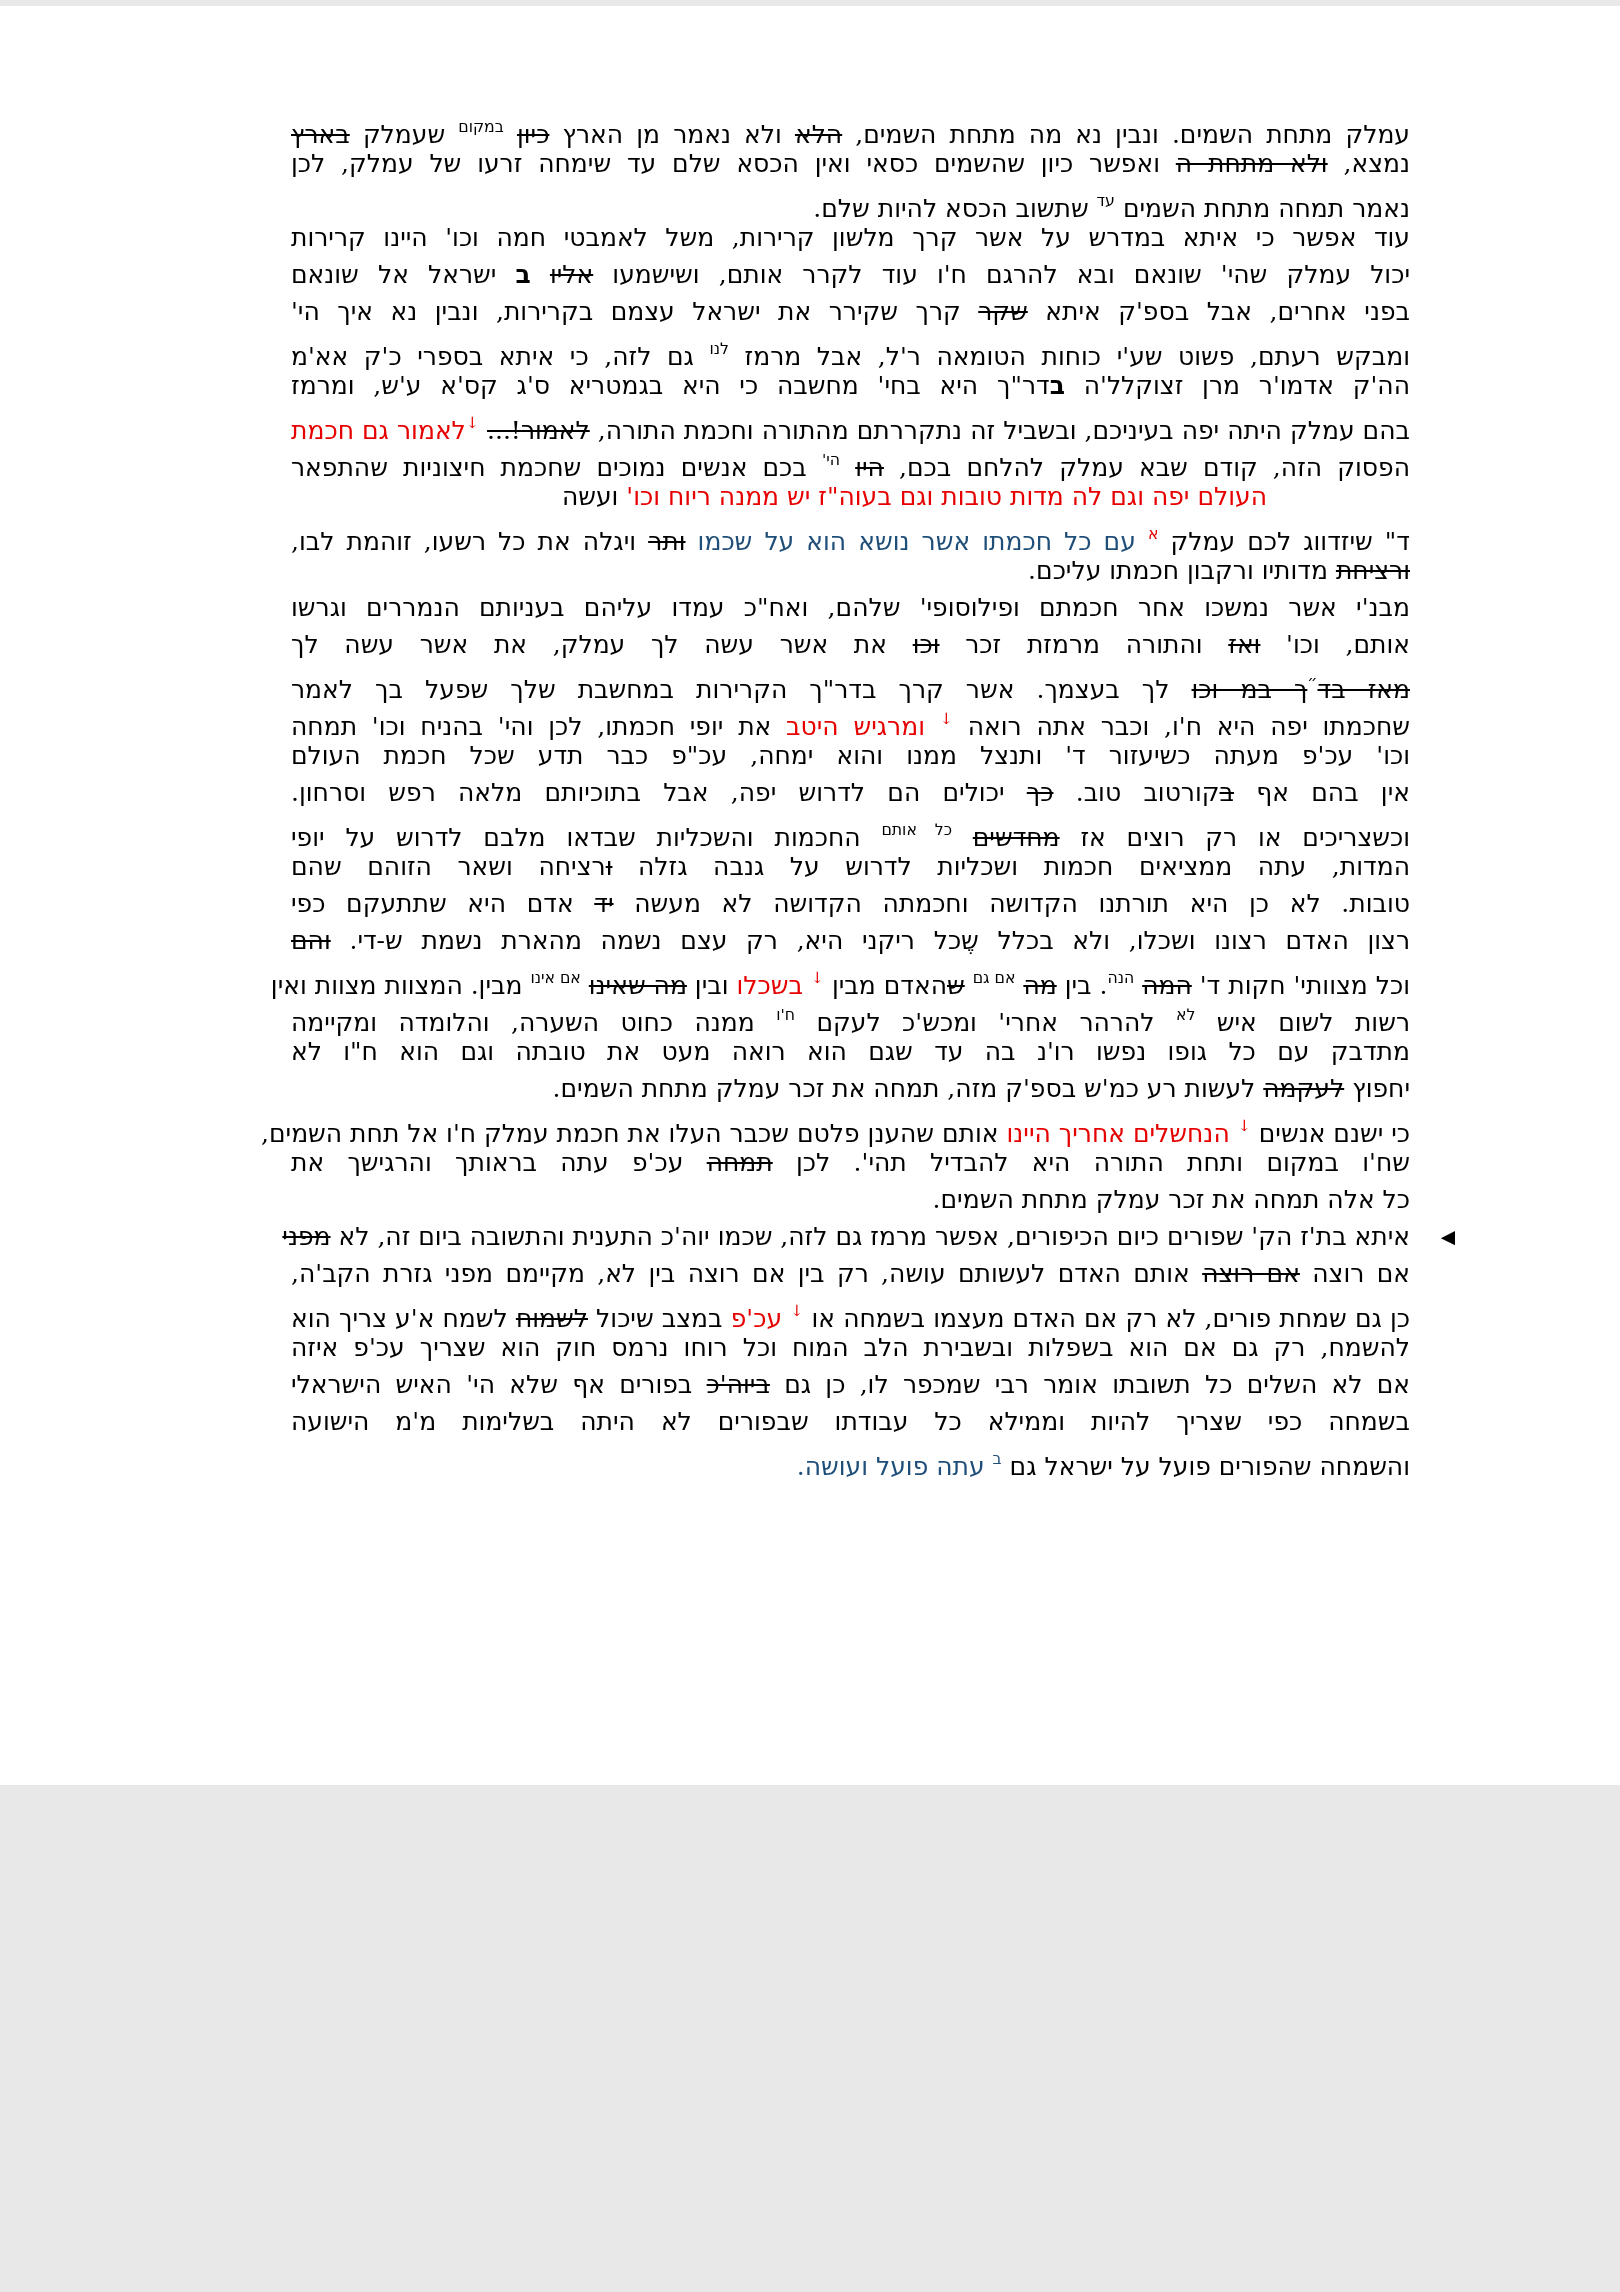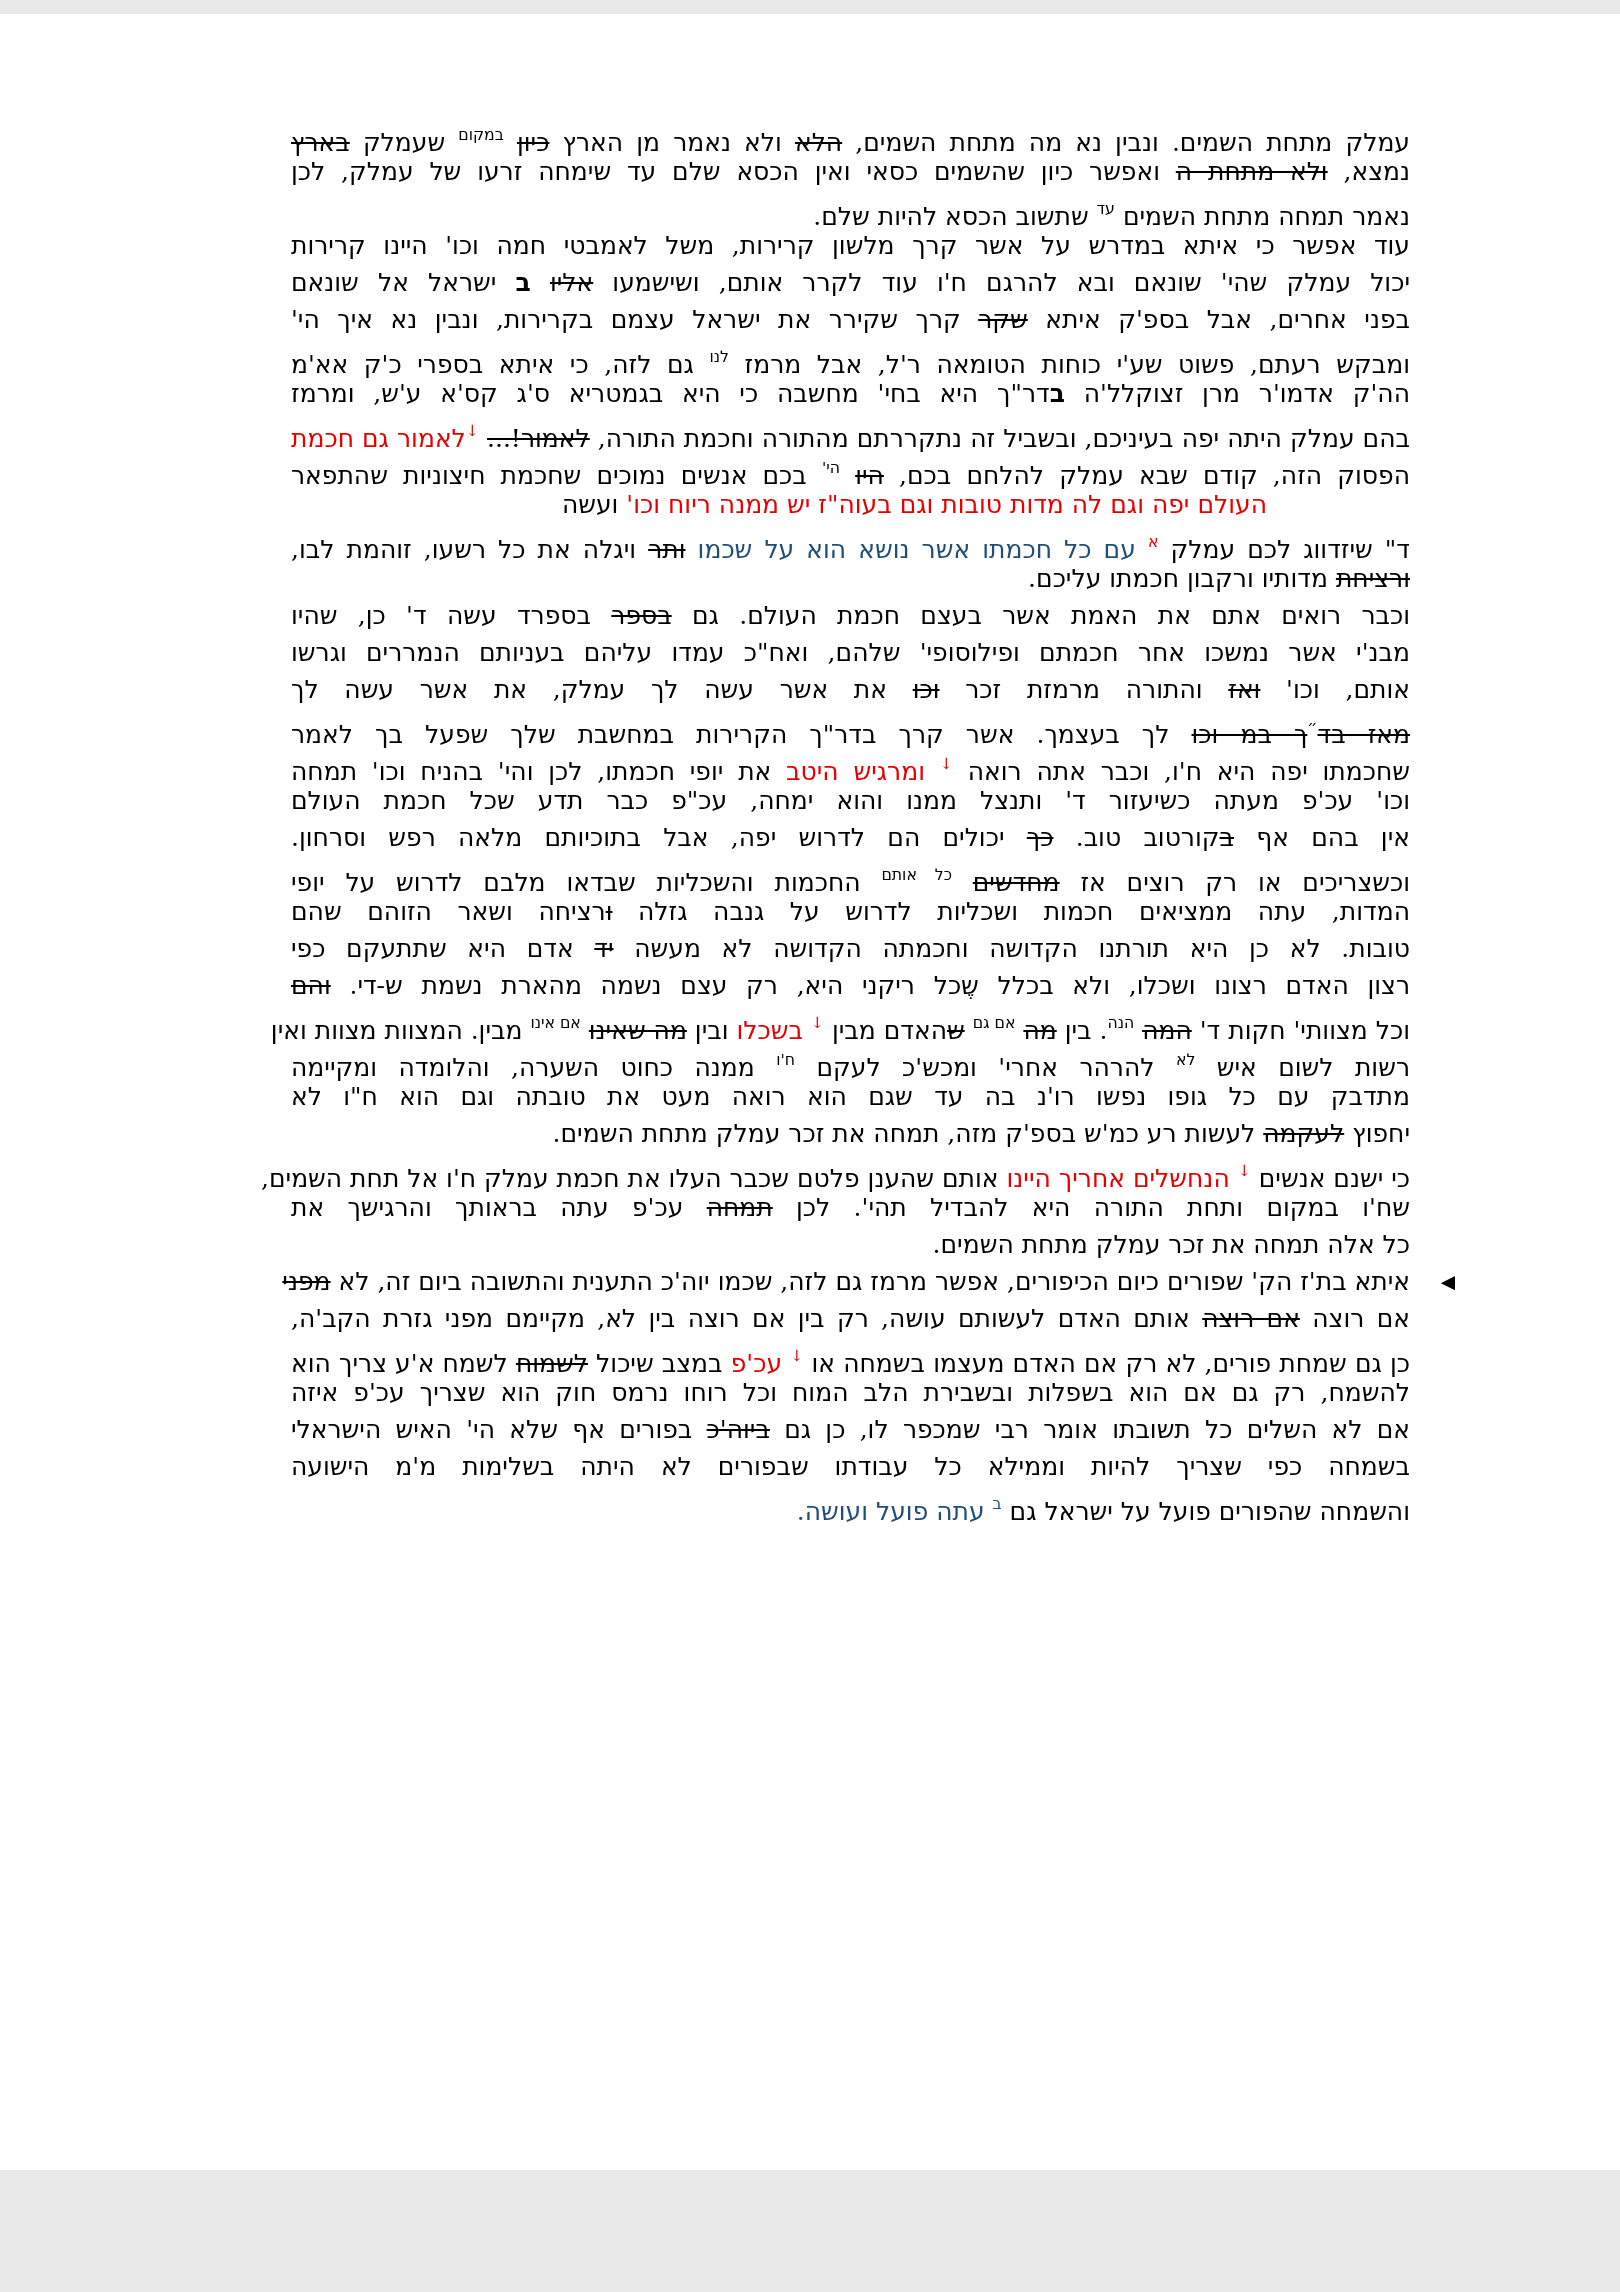--- a/index.html
+++ b/index.html
@@ -1,23 +1,23 @@
 <!DOCTYPE html>
 <html lang="he" style="--red: #e60000; --blue: #1f4e79;"><head>
 <meta charset="utf-8">
 <style>
   html,body{margin:0;padding:0;background:#e8e8e8;}
   .page{
     position:relative;
-    width:1620px;height:2156px;
+    width:1620px;height:1779px;
     background:#ffffff;
     font-family:"DejaVu Serif","DejaVu Sans",serif;
     direction:rtl;
     overflow:hidden;
-    margin:14px auto;
+    margin:6px auto;
   }
   .block{
     position:absolute;
     top:102px;
     right:210px;
     width:1119px;
   }
   .line{
     position:relative;
     height:37px;
@@ -56,21 +56,20 @@
       <div class="line j"><span>עוד אפשר כי איתא במדרש על אשר קרך מלשון קרירות, משל לאמבטי חמה וכו' היינו קרירות</span></div>
       <div class="line j"><span>יכול עמלק שהי' שונאם ובא להרגם ח'ו עוד לקרר אותם, ושישמעו </span><span class="st">אליו</span><span> </span><span class="bo">ב</span><span> ישראל אל שונאם</span></div>
       <div class="line j"><span>בפני אחרים, אבל בספ'ק איתא </span><span class="st">שקר</span><span> קרך שקירר את ישראל עצמם בקרירות, ונבין נא איך הי'</span></div>
       <div class="line j"><span>ומבקש רעתם, פשוט שע'י כוחות הטומאה ר'ל, אבל מרמז </span><span class="sp">לנו</span><span> גם לזה, כי איתא בספרי כ'ק אא'מ</span></div>
       <div class="line j"><span>הה'ק אדמו'ר מרן זצוקלל'ה </span><span class="bo">ב</span><span>דר"ך היא בחי' מחשבה כי היא בגמטריא ס'ג קס'א ע'ש, ומרמז</span></div>
       <div class="line j"><span>בהם עמלק היתה יפה בעיניכם, ובשביל זה נתקררתם מהתורה וחכמת התורה, </span><span class="st">לאמור!...</span><span> </span><span class="spr">↓</span><span class="r">לאמור גם חכמת</span></div>
       <div class="line j"><span>הפסוק הזה, קודם שבא עמלק להלחם בכם, </span><span class="st">היו</span><span> </span><span class="sp">הי'</span><span> בכם אנשים נמוכים שחכמת חיצוניות שהתפאר</span></div>
       <div class="line q"><span class="r">העולם יפה וגם לה מדות טובות וגם בעוה"ז יש ממנה ריוח וכו' </span><span>ועשה</span></div>
       <div class="line j"><span>ד" שיזדווג לכם עמלק </span><span class="spr">א</span><span> </span><span class="b">עם כל חכמתו אשר נושא הוא על שכמו</span><span> </span><span class="st">ותר</span><span> ויגלה את כל רשעו, זוהמת לבו,</span></div>
       <div class="line e"><span class="st">ורציחת</span><span> מדותיו ורקבון חכמתו עליכם.</span></div>
-      <div class="line j"><span>וכבר רואים אתם את האמת אשר בעצם חכמת העולם. גם </span><span class="st">בספר</span><span> בספרד עשה ד' כן, שהיו</span></div>
       <div class="line j"><span>מבנ'י אשר נמשכו אחר חכמתם ופילוסופי' שלהם, ואח"כ עמדו עליהם בעניותם הנמררים וגרשו</span></div>
       <div class="line j"><span>אותם, וכו' </span><span class="st">ואז</span><span> והתורה מרמזת זכר </span><span class="st">וכו</span><span> את אשר עשה לך עמלק, את אשר עשה לך</span></div>
       <div class="line j"><span class="st">מאז בד</span><span class="sp">״</span><span class="st">ך במ וכו</span><span> לך בעצמך. אשר קרך בדר"ך הקרירות במחשבת שלך שפעל בך לאמר</span></div>
       <div class="line j"><span>שחכמתו יפה היא ח'ו, וכבר אתה רואה </span><span class="spr">↓</span><span> </span><span class="r">ומרגיש היטב</span><span> את יופי חכמתו, לכן והי' בהניח וכו' תמחה</span></div>
       <div class="line j"><span>וכו' עכ'פ מעתה כשיעזור ד' ותנצל ממנו והוא ימחה, עכ"פ כבר תדע שכל חכמת העולם</span></div>
       <div class="line j"><span>אין בהם אף </span><span class="st">ב</span><span>קורטוב טוב. </span><span class="st">כך</span><span> יכולים הם לדרוש יפה, אבל בתוכיותם מלאה רפש וסרחון.</span></div>
       <div class="line j"><span>וכשצריכים או רק רוצים אז </span><span class="st">מחדשים</span><span> </span><span class="sp">כל אותם</span><span> החכמות והשכליות שבדאו מלבם לדרוש על יופי</span></div>
       <div class="line j"><span>המדות, עתה ממציאים חכמות ושכליות לדרוש על גנבה גזלה </span><span class="st">ו</span><span>רציחה ושאר הזוהם שהם</span></div>
       <div class="line j"><span>טובות. לא כן היא תורתנו הקדושה וחכמתה הקדושה לא מעשה </span><span class="st">יד</span><span> אדם היא שתתעקם כפי</span></div>
       <div class="line j"><span>רצון האדם רצונו ושכלו, ולא בכלל שֶכל ריקני היא, רק עצם נשמה מהארת נשמת ש-די. </span><span class="st">והם</span></div>

